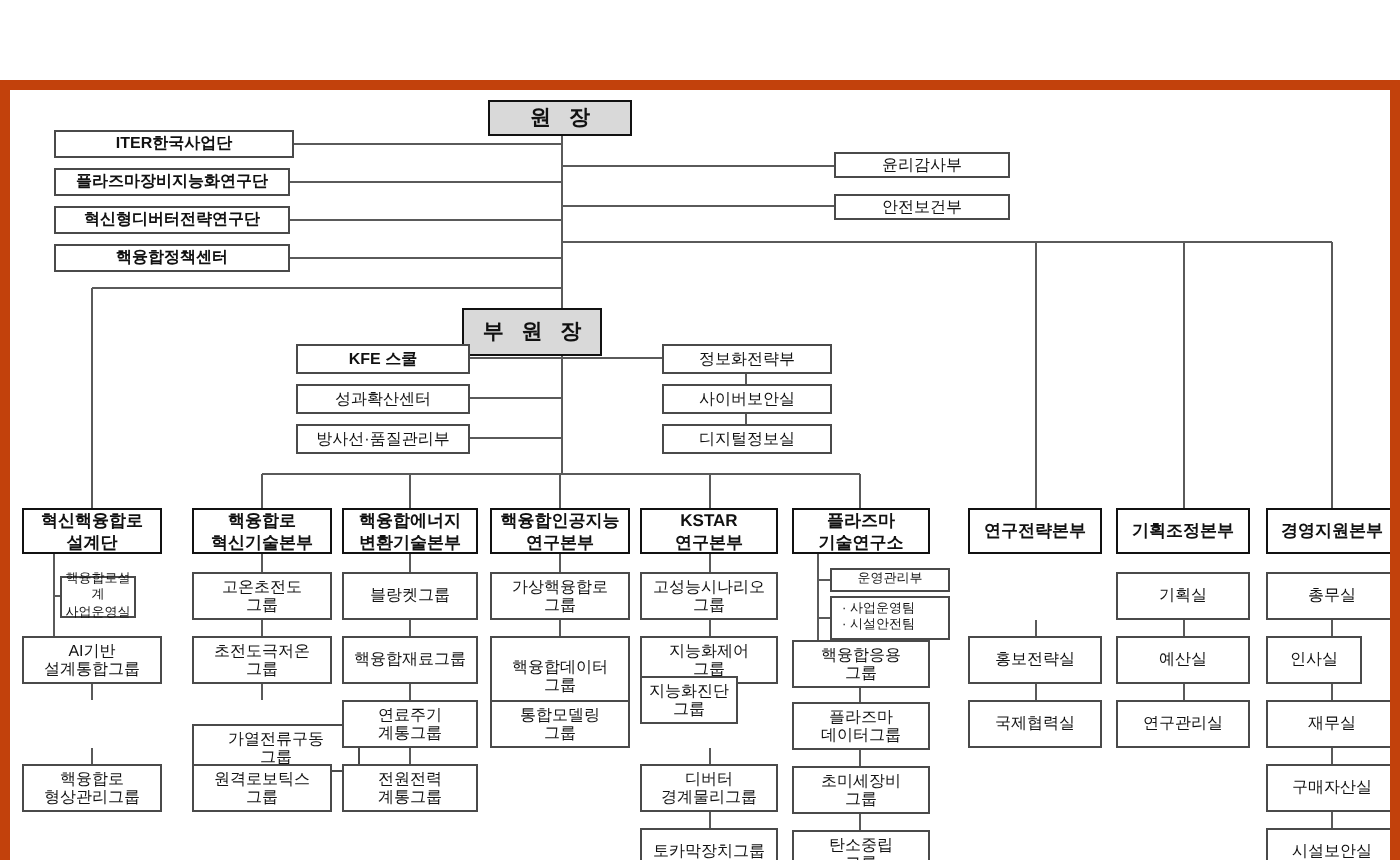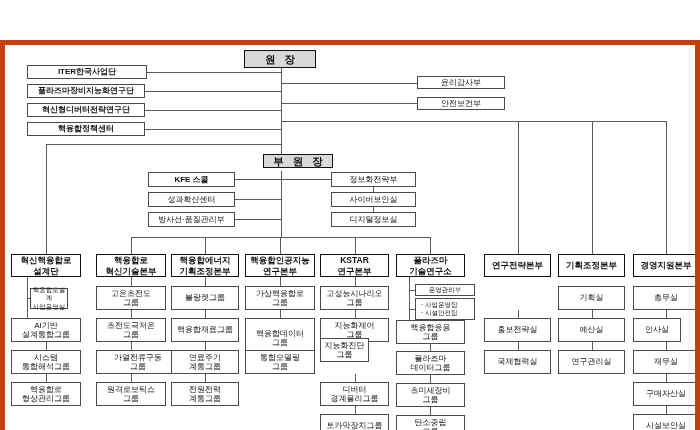--- a/index.html
+++ b/index.html
@@ -95,21 +95,21 @@
     <line x1="587" y1="265" x2="587" y2="273"></line>
     <line x1="587" y1="297" x2="587" y2="305"></line>
 
     <line x1="661" y1="265" x2="661" y2="273"></line>
     <line x1="661" y1="297" x2="661" y2="305"></line>
     <line x1="661" y1="329" x2="661" y2="337"></line>
     <line x1="661" y1="361" x2="661" y2="369"></line>
   </svg>
 
   <div class="box exec" style="left:239px;top:5px;width:72px;height:18px">원  장</div>
-  <div class="box exec" style="left:258px;top:109px;width:70px;height:14px">부 원 장</div>
+  <div class="box exec" style="left:226px;top:109px;width:70px;height:24px">부 원 장</div>
 
   <div class="box b" style="left:22px;top:20px;width:120px;height:14px">ITER한국사업단</div>
   <div class="box b" style="left:22px;top:39px;width:118px;height:14px">플라즈마장비지능화연구단</div>
   <div class="box b" style="left:22px;top:58px;width:118px;height:14px">혁신형디버터전략연구단</div>
   <div class="box b" style="left:22px;top:77px;width:118px;height:14px">핵융합정책센터</div>
 
   <div class="box" style="left:412px;top:31px;width:88px;height:13px">윤리감사부</div>
   <div class="box" style="left:412px;top:52px;width:88px;height:13px">안전보건부</div>
 
   <div class="box b" style="left:143px;top:127px;width:87px;height:15px">KFE 스쿨</div>
@@ -118,45 +118,43 @@
 
   <div class="box" style="left:326px;top:127px;width:85px;height:15px">정보화전략부</div>
   <div class="box" style="left:326px;top:147px;width:85px;height:15px">사이버보안실</div>
   <div class="box" style="left:326px;top:167px;width:85px;height:15px">디지털정보실</div>
 
   <div class="box hd" style="left:6px;top:209px;width:70px;height:23px">혁신핵융합로
 설계단</div>
   <div class="box hd" style="left:91px;top:209px;width:70px;height:23px">핵융합로
 혁신기술본부</div>
   <div class="box hd" style="left:166px;top:209px;width:68px;height:23px">핵융합에너지
-기획조정본부</div>
+변환기술본부</div>
   <div class="box hd" style="left:240px;top:209px;width:70px;height:23px">핵융합인공지능
 연구본부</div>
   <div class="box hd" style="left:315px;top:209px;width:69px;height:23px">KSTAR
 연구본부</div>
   <div class="box hd" style="left:391px;top:209px;width:69px;height:23px">플라즈마
 기술연구소</div>
   <div class="box hd" style="left:479px;top:209px;width:67px;height:23px">연구전략본부</div>
   <div class="box hd" style="left:553px;top:209px;width:67px;height:23px">기획조정본부</div>
   <div class="box hd" style="left:628px;top:209px;width:66px;height:23px">경영지원본부</div>
 
   <div class="box sm" style="left:25px;top:243px;width:38px;height:21px">핵융합로설계
 사업운영실</div>
   <div class="box" style="left:6px;top:273px;width:70px;height:24px">AI기반
 설계통합그룹</div>
-  <div class="box" style="left:6px;top:305px;width:70px;height:24px">시스템
-통합해석그룹</div>
   <div class="box" style="left:6px;top:337px;width:70px;height:24px">핵융합로
 형상관리그룹</div>
 
   <div class="box" style="left:91px;top:241px;width:70px;height:24px">고온초전도
 그룹</div>
   <div class="box" style="left:91px;top:273px;width:70px;height:24px">초전도극저온
 그룹</div>
-  <div class="box" style="left:91px;top:305px;width:84px;height:24px">가열전류구동
+  <div class="box" style="left:91px;top:317px;width:84px;height:24px">가열전류구동
 그룹</div>
   <div class="box" style="left:91px;top:337px;width:70px;height:24px">원격로보틱스
 그룹</div>
 
   <div class="box" style="left:166px;top:241px;width:68px;height:24px">블랑켓그룹</div>
   <div class="box" style="left:166px;top:273px;width:68px;height:24px">핵융합재료그룹</div>
   <div class="box" style="left:166px;top:305px;width:68px;height:24px">연료주기
 계통그룹</div>
   <div class="box" style="left:166px;top:337px;width:68px;height:24px">전원전력
 계통그룹</div>

